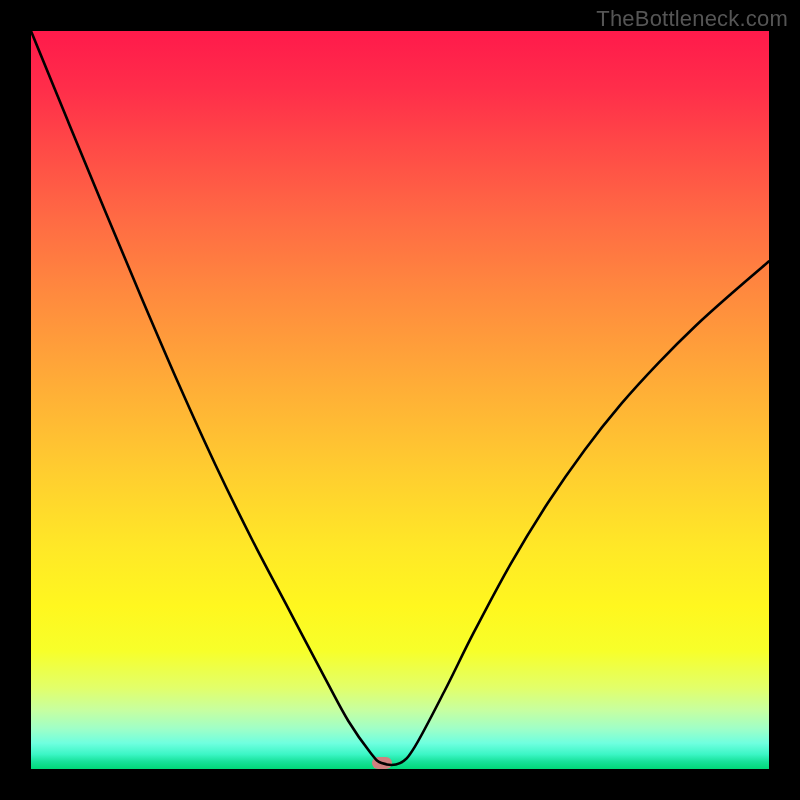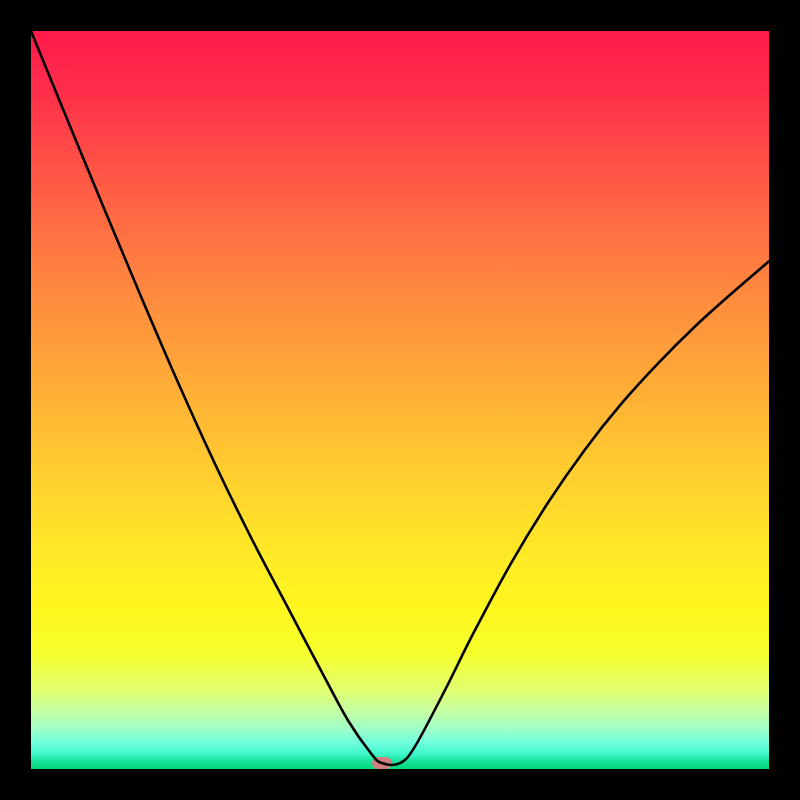--- a/index.html
+++ b/index.html
@@ -83,13 +83,14 @@
   <div class="plot-area">
     <div class="gradient"></div>
 
     <div id="marker" class="marker" style="left: 350.55px; top: 732.096px;"></div>
 
     <svg id="curve" class="curve-svg" viewBox="0 0 738 738" preserveAspectRatio="none">
       <path id="curve-path" d="M 0.00 0.00 C 6.15 15.01, 24.60 60.15, 36.90 90.04 C 49.20 119.92, 61.50 149.81, 73.80 179.33 C 86.10 208.85, 98.40 238.25, 110.70 267.16 C 123.00 296.06, 135.30 324.97, 147.60 352.76 C 159.90 380.56, 172.20 407.87, 184.50 433.94 C 196.80 460.02, 209.10 484.99, 221.40 509.22 C 233.70 533.45, 246.00 555.96, 258.30 579.33 C 270.60 602.70, 285.36 630.99, 295.20 649.44 C 305.04 667.89, 309.96 677.98, 317.34 690.03 C 324.72 702.08, 333.94 714.75, 339.48 721.76 C 345.02 728.77, 345.63 730.37, 350.55 732.10 C 355.47 733.82, 363.47 734.80, 369.00 732.10 C 374.53 729.39, 376.38 727.79, 383.76 715.86 C 391.14 703.93, 403.44 679.58, 413.28 660.51 C 423.12 641.44, 431.73 622.75, 442.80 601.47 C 453.87 580.19, 467.40 554.36, 479.70 532.84 C 492.00 511.31, 504.30 491.26, 516.60 472.32 C 528.90 453.38, 541.20 435.79, 553.50 419.18 C 565.80 402.58, 578.10 387.20, 590.40 372.69 C 602.70 358.18, 615.00 345.01, 627.30 332.10 C 639.60 319.18, 651.90 306.88, 664.20 295.20 C 676.50 283.51, 688.80 272.81, 701.10 261.99 C 713.40 251.17, 731.85 235.55, 738.00 230.26" fill="none" stroke="#000" stroke-width="2.6" stroke-linecap="round" stroke-linejoin="round"></path>
     </svg>
   </div>
 
+  <div class="watermark">TheBottleneck.com</div>
 </div>
 
 </body></html>

